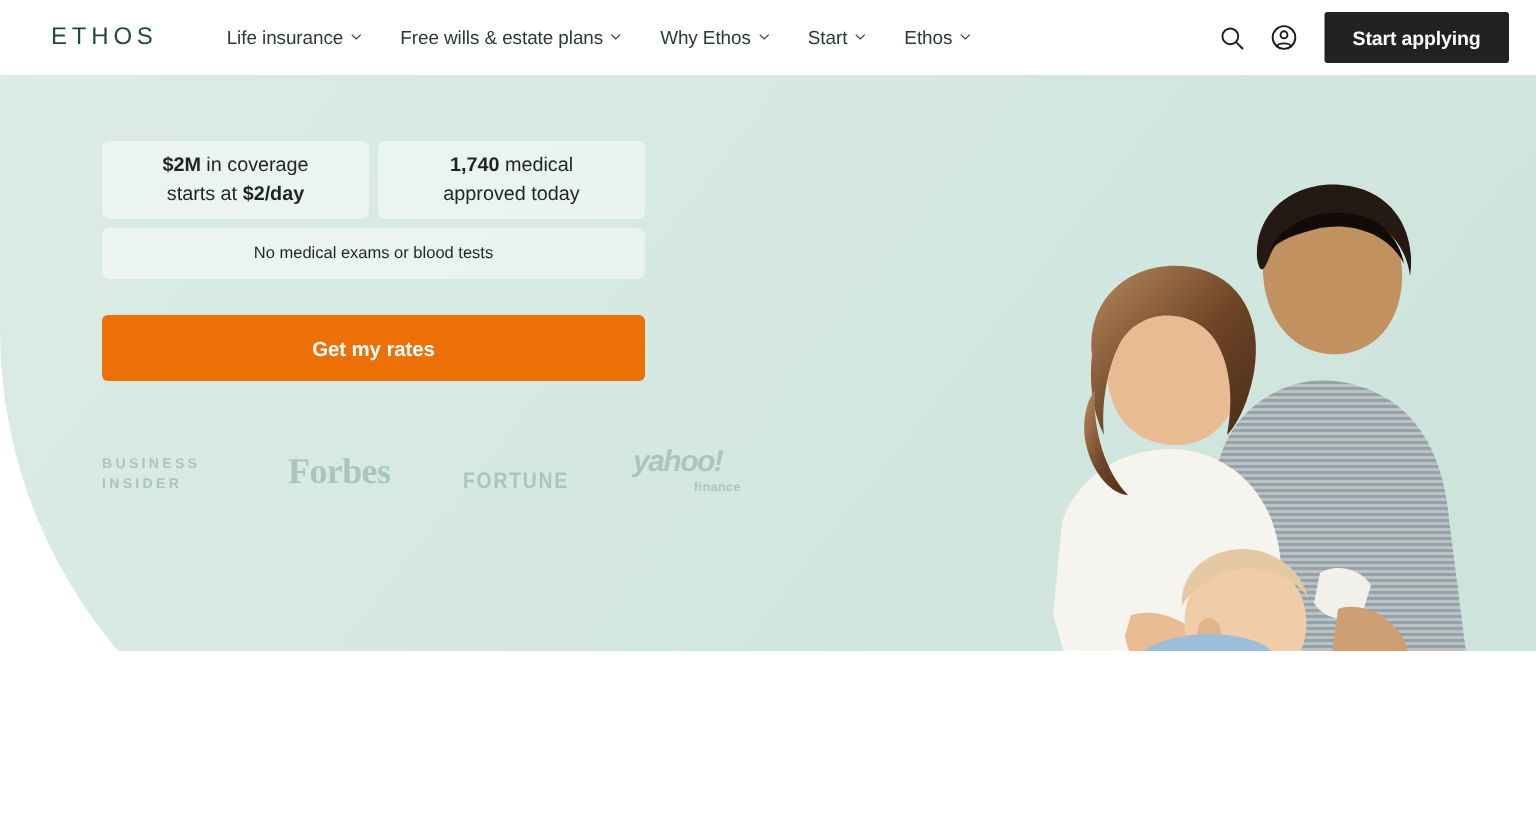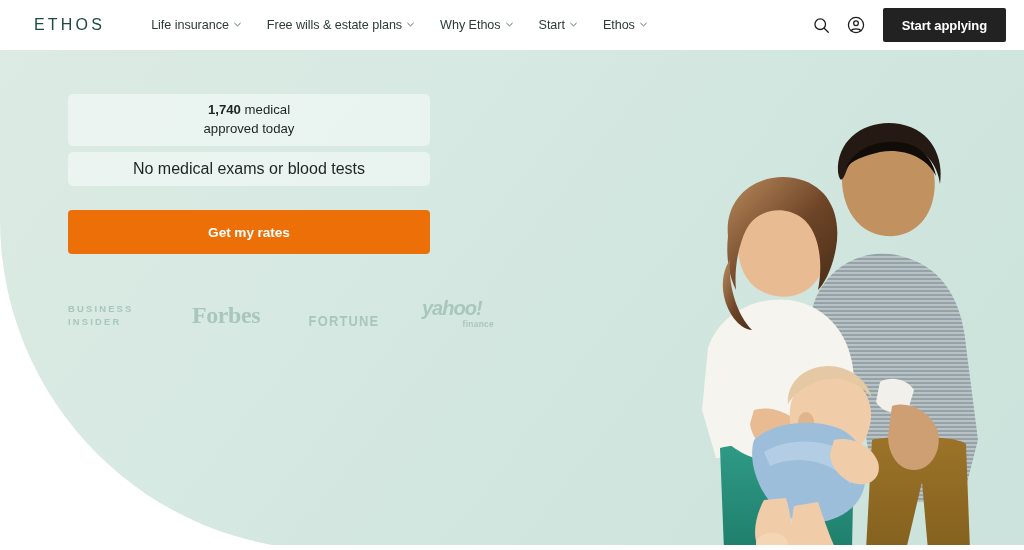--- a/index.html
+++ b/index.html
@@ -1,19 +1,19 @@
 <!DOCTYPE html>
 <html><head>
 <meta charset="utf-8">
 <style>
   *{box-sizing:border-box;margin:0;padding:0;}
   html,body{width:1024px;height:550px;overflow:hidden;background:#ffffff;}
   body{font-family:"Liberation Sans",sans-serif;-webkit-font-smoothing:antialiased;}
 
-  .page{position:relative;width:1024px;height:545px;background:#ffffff;overflow:hidden;padding-left:16px;}
+  .page{position:relative;width:1024px;height:434px;background:#ffffff;overflow:hidden;padding-left:16px;}
 
   
   .navbar{position:absolute;top:0;left:0;width:1024px;height:50px;background:#ffffff;
           display:flex;align-items:center;z-index:30;}
   .logo{margin-left:34px;font-family:"Liberation Sans",sans-serif;font-size:16px;
         font-weight:500;letter-spacing:3.2px;color:#1f4a42;line-height:1;position:relative;
         display:flex;align-items:center;}
   .nav-links{display:flex;align-items:center;margin-left:46px;gap:26px;}
   .nav-item{display:flex;align-items:center;gap:5px;font-size:12.6px;color:#2d3b38;
             cursor:pointer;white-space:nowrap;letter-spacing:-0.05px;}
@@ -38,21 +38,21 @@
   .headline .l2{display:block;}
 
   .stat-row{display:flex;gap:6px;margin-top:44px;width:362px;}
   .stat-card{flex:1;background:rgba(255,255,255,0.46);border-radius:5px;
              height:52px;display:flex;flex-direction:column;align-items:center;
              justify-content:center;font-size:13.2px;color:#1f2421;line-height:1.42;}
   .stat-card .ln{white-space:nowrap;}
   .stat-card b{font-weight:700;}
   .wide-card{margin-top:6px;width:362px;height:34px;background:rgba(255,255,255,0.46);
              border-radius:5px;display:flex;align-items:center;justify-content:center;
-             font-size:16px;color:#1f2421;}
+             font-size:11px;color:#1f2421;}
 
   .cta-orange{margin-top:24px;width:362px;height:44px;background:#ed6f07;color:#ffffff;
               border:none;border-radius:4px;font-size:13.6px;font-weight:700;cursor:pointer;
               font-family:"Liberation Sans",sans-serif;letter-spacing:-0.05px;}
 
   .press{margin-top:44px;width:380px;display:flex;align-items:flex-end;gap:16px;}
   .press-logo{color:#a9c6bd;display:flex;align-items:center;justify-content:flex-start;
               user-select:none;}
   .pl-bi{flex:0 0 100px;flex-direction:column;align-items:flex-start;font-size:9.4px;
          font-weight:700;letter-spacing:2.2px;line-height:1.45;}
@@ -216,20 +216,28 @@
           <path d="M140 330 C158 326 178 336 184 352 C188 366 178 376 164 374 C148 372 136 356 136 344 Z" fill="#f0cda8"></path>
         </g>
       </svg>
     </div>
 
     <div class="hero-inner">
 
 
       <div class="stat-row">
 
+        <div class="stat-card">
+          <div class="ln">
+            <b>$2M</b><span> in coverage</span>
+          </div>
+          <div class="ln">
+            <span>starts at </span><b>$2/day</b>
+          </div>
+        </div>
 
         <div class="stat-card">
           <div class="ln">
             <b>1,740</b><span> medical</span>
           </div>
           <div class="ln">approved today</div>
         </div>
 
       </div>
 

